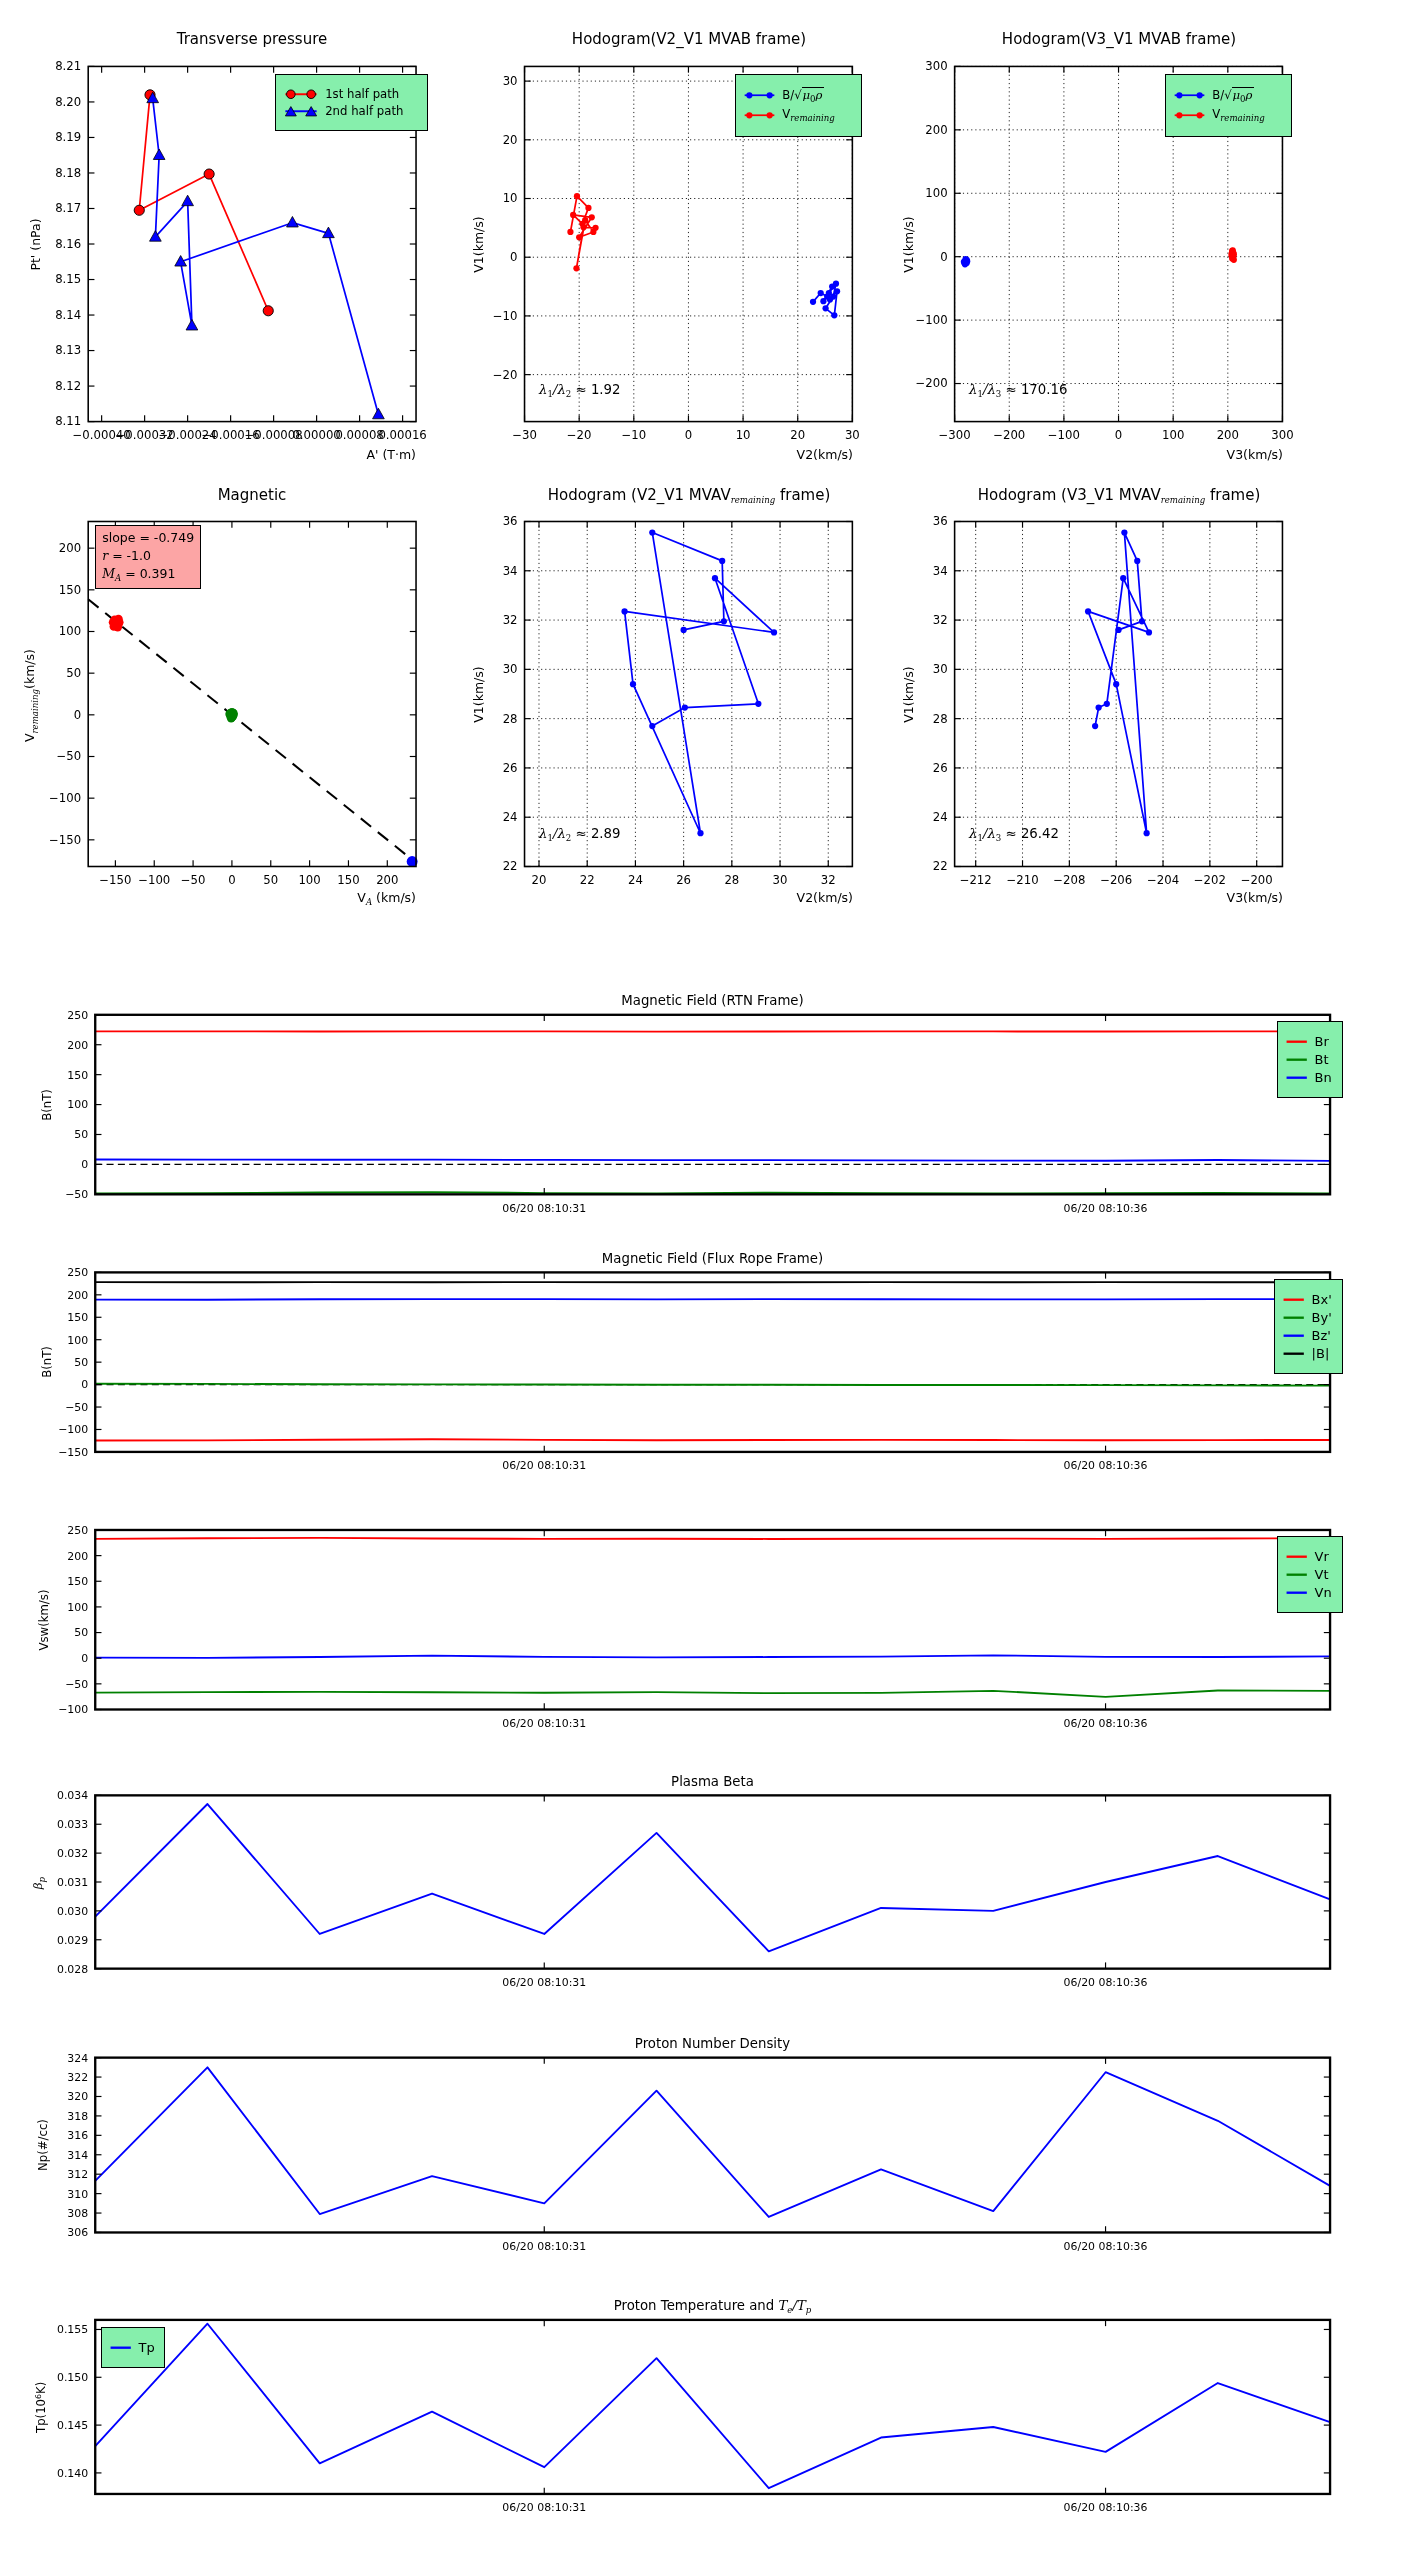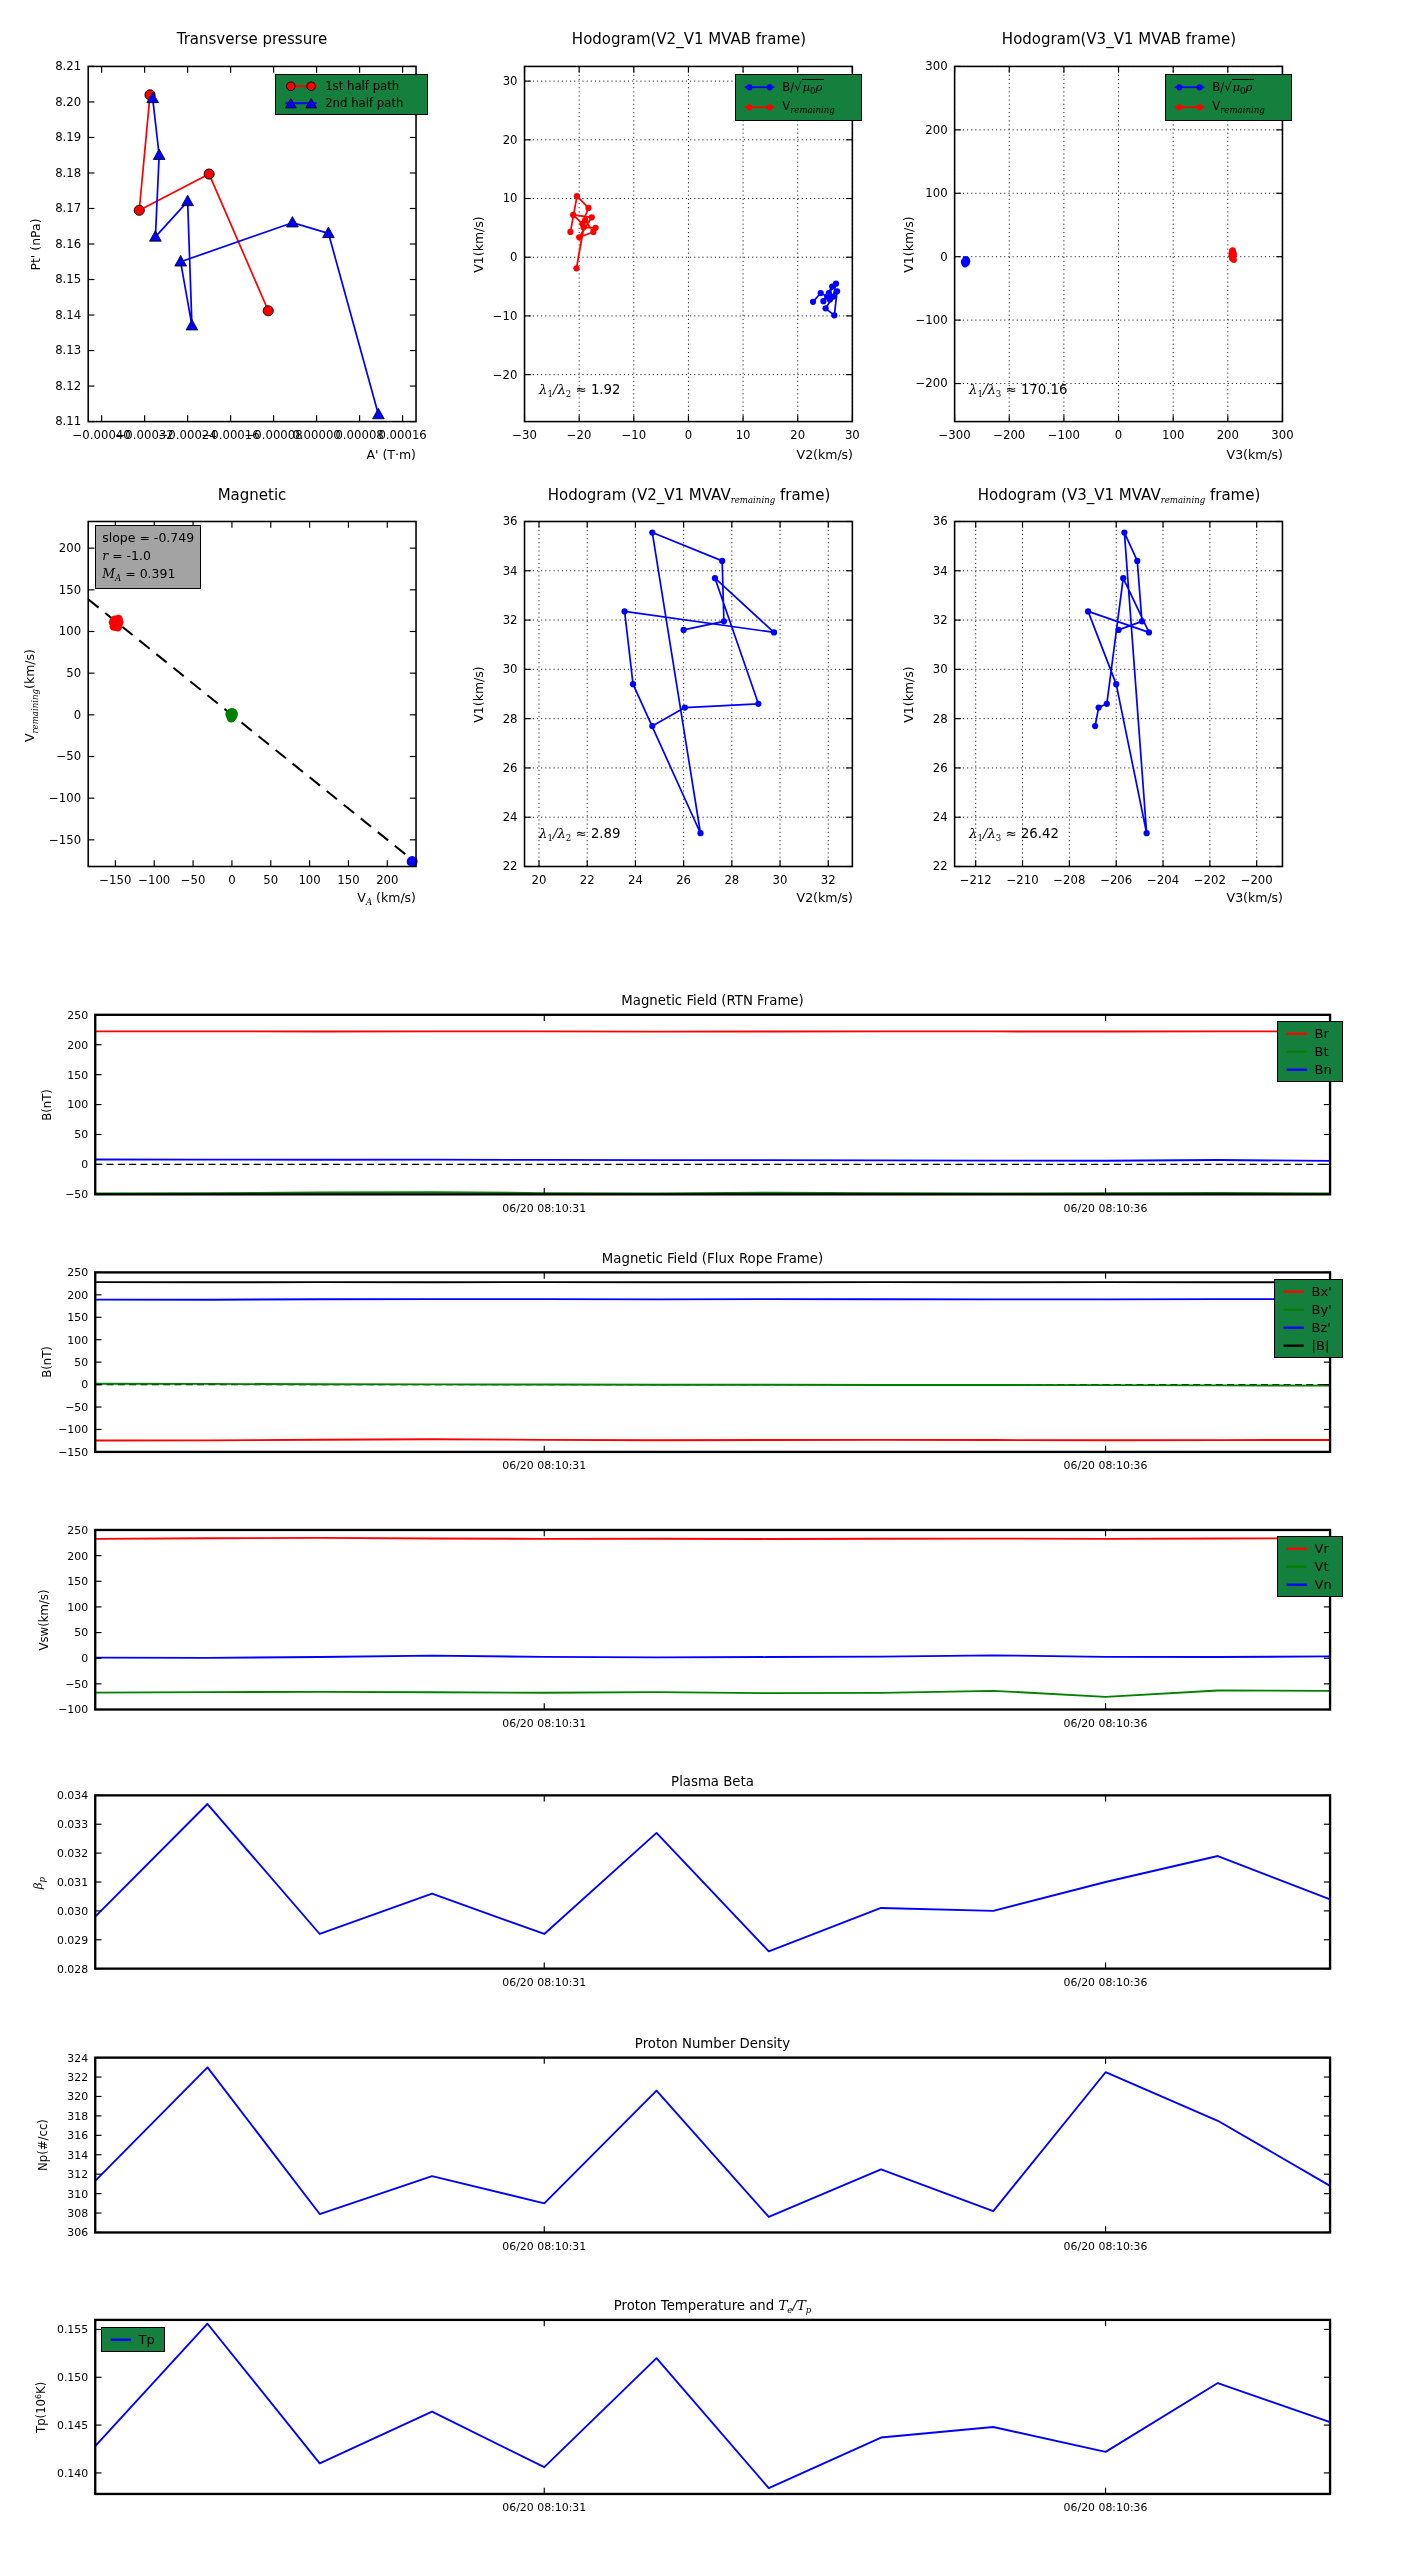--- a/index.html
+++ b/index.html
@@ -6,26 +6,26 @@
   #fig{position:relative;width:1405px;height:2576px;background:#fff;overflow:hidden;
        font-family:"DejaVu Sans",sans-serif;color:#000;}
   #charts{position:absolute;left:0;top:0;}
   svg text{font-family:"DejaVu Sans",sans-serif;fill:#000;}
   .ptitle{position:absolute;text-align:center;font-size:15px;white-space:nowrap;}
   .tstitle{position:absolute;text-align:center;font-size:13.3px;white-space:nowrap;}
   .xlab{position:absolute;text-align:right;font-size:12.5px;white-space:nowrap;}
   .ylab{position:absolute;text-align:center;font-size:12.5px;white-space:nowrap;
         transform:rotate(-90deg);}
   .ylab-s{font-size:11.7px;}
-  .legend{position:absolute;background:#15803d;border:1.6px solid #000;padding:4px 7px;
+  .legend{position:absolute;background:#86efac;border:1.6px solid #000;padding:12px 7px;
           display:flex;flex-direction:column;justify-content:center;gap:3.1px;}
   .lrow{display:flex;align-items:center;gap:6.2px;white-space:nowrap;}
   .llab{font-size:11.7px;}
   .llab-s{font-size:13px;}
-  .statsbox{position:absolute;background:#a3a3a3;border:1.6px solid #000;padding:3.1px 6.2px;
+  .statsbox{position:absolute;background:#fca5a5;border:1.6px solid #000;padding:3.1px 6.2px;
             font-size:12.5px;line-height:1.45;white-space:nowrap;}
   .anno{position:absolute;font-size:13.3px;white-space:nowrap;}
   .m{font-family:"DejaVu Serif",serif;font-style:italic;}
   .msub{font-family:"DejaVu Serif",serif;font-style:normal;font-size:8.6px;vertical-align:-3.1px;}
   .msubi{font-family:"DejaVu Serif",serif;font-style:italic;font-size:8.6px;vertical-align:-3.1px;}
   .sup{font-size:7.8px;vertical-align:4.7px;}
   .sqrt{font-family:"DejaVu Serif",serif;}
   .rad{border-top:1.2px solid #000;display:inline-block;line-height:1.1;padding:0.8px 1.6px 0 0.8px;}
 </style>
 </head>

